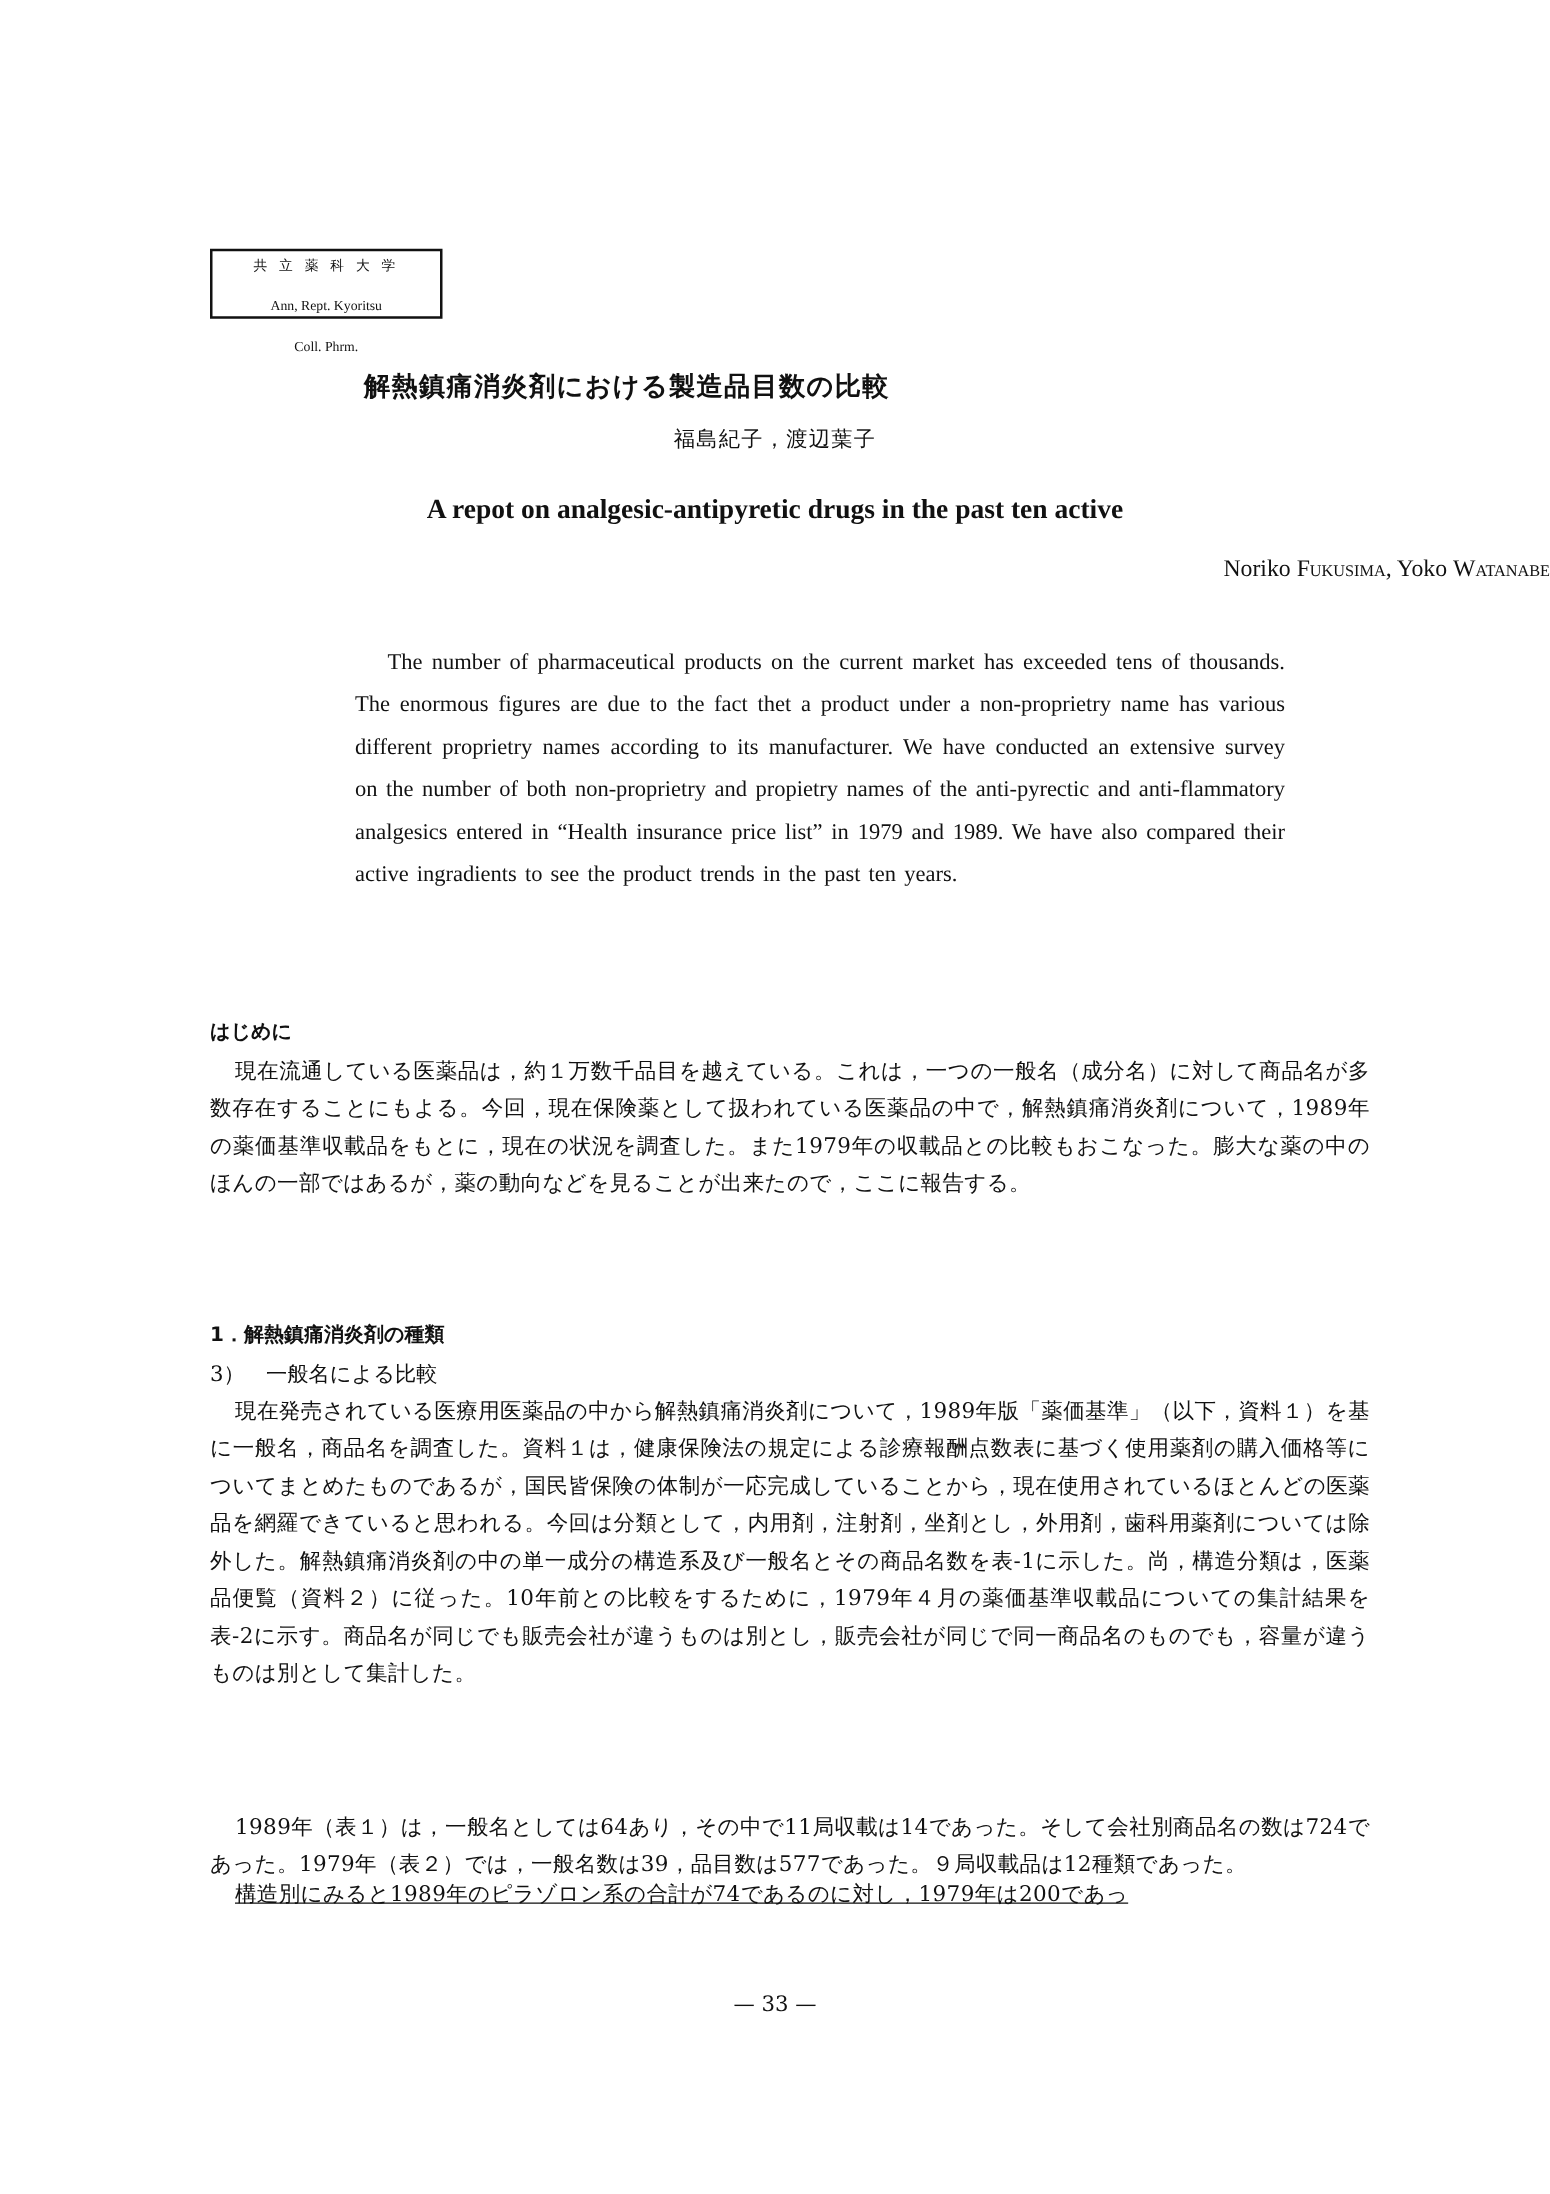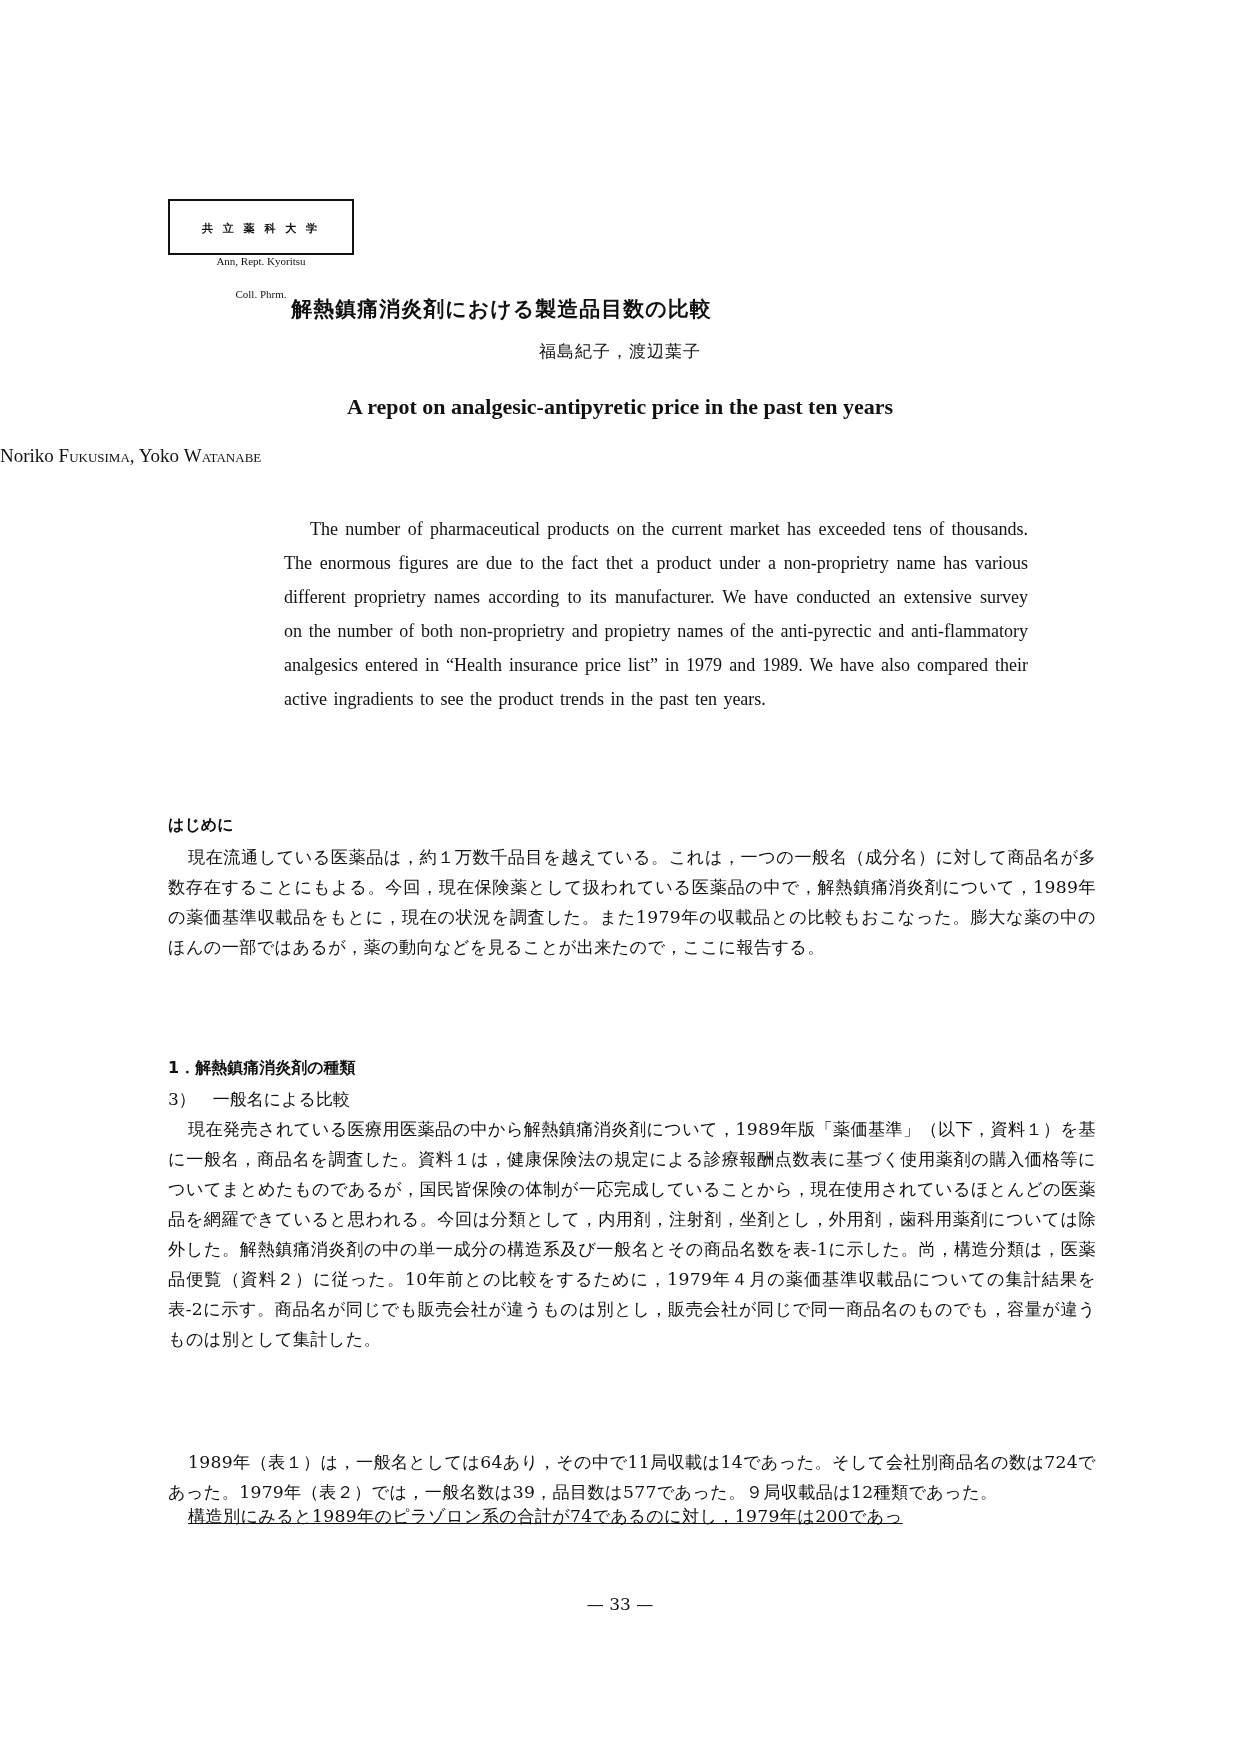--- a/index.html
+++ b/index.html
@@ -5,37 +5,37 @@
   html, body { margin: 0; padding: 0; background: #ffffff; }
   body {
     width: 1240px; height: 1755px; position: relative; overflow: hidden;
     color: #111; font-family: "DejaVu Serif", serif;
   }
   .journal-box {
     position: absolute; left: 168px; top: 199px; width: 186px; height: 56px;
     border: 2px solid #111; text-align: center; box-sizing: border-box;
     padding-top: 5px; line-height: 13px;
   }
-  .journal-box .jp { font-size: 11px; letter-spacing: 3px; font-weight: bold; margin-top: 16px; }
+  .journal-box .jp { font-size: 11px; letter-spacing: 3px; font-weight: normal; }
   .journal-box .en { font-family: "Liberation Serif", serif; font-size: 11px; margin-top: 20px; }
   .title-jp {
     position: absolute; left: 0; width: 1003px; top: 295px; text-align: center;
     font-family: "DejaVu Sans", sans-serif; font-weight: bold; font-size: 21px;
     letter-spacing: 1px;
   }
   .authors-jp {
     position: absolute; left: 0; width: 1240px; top: 340px; text-align: center;
     font-size: 17px; letter-spacing: 1px;
   }
   .title-en {
     position: absolute; left: 0; width: 1240px; top: 394px; text-align: center;
     font-family: "Liberation Serif", serif; font-weight: bold; font-size: 22px;
   }
   .authors-en {
-    position: absolute; left: 0; width: 1240px; top: 445px; text-align: left;
+    position: absolute; left: 0; width: 1240px; top: 445px; text-align: right;
     font-family: "Liberation Serif", serif; font-size: 19px;
   }
   .authors-en .sc { font-variant: small-caps; }
   .abstract {
     position: absolute; left: 284px; width: 744px; top: 512px;
     font-family: "Liberation Serif", serif; font-size: 18px; line-height: 34px;
     text-align: justify; text-indent: 26px; word-spacing: 2px;
   }
   .section-head {
     position: absolute; left: 168px; font-family: "DejaVu Sans", sans-serif;
@@ -58,21 +58,21 @@
 <body>
 
 <div class="journal-box">
   <div class="jp">共 立 薬 科 大 学</div>
   <div class="en">Ann, Rept. Kyoritsu</div>
   <div class="en">Coll. Phrm.</div>
 </div>
 
 <div class="title-jp">解熱鎮痛消炎剤における製造品目数の比較</div>
 <div class="authors-jp">福島紀子，渡辺葉子</div>
-<div class="title-en">A repot on analgesic-antipyretic price in the past ten years</div>
+<div class="title-en">A repot on analgesic-antipyretic drugs in the past ten active</div>
 <div class="authors-en">
   <span>Noriko </span><span class="sc">Fukusima</span><span>, </span><span>Yoko </span><span class="sc">Watanabe</span>
 </div>
 
 <div class="abstract">The number of pharmaceutical products on the current market has exceeded tens of thousands. The enormous figures are due to the fact thet a product under a non-proprietry name has various different proprietry names according to its manufacturer. We have conducted an extensive survey on the number of both non-proprietry and propietry names of the anti-pyrectic and anti-flammatory analgesics entered in “Health insurance price list” in 1979 and 1989. We have also compared their active ingradients to see the product trends in the past ten years.</div>
 
 <div class="section-head" style="top:815px;">はじめに</div>
 <div class="body-para" style="top:842px;">現在流通している医薬品は，約１万数千品目を越えている。これは，一つの一般名（成分名）に対して商品名が多数存在することにもよる。今回，現在保険薬として扱われている医薬品の中で，解熱鎮痛消炎剤について，1989年の薬価基準収載品をもとに，現在の状況を調査した。また1979年の収載品との比較もおこなった。膨大な薬の中のほんの一部ではあるが，薬の動向などを見ることが出来たので，ここに報告する。</div>
 
 <div class="section-head" style="top:1058px;">1．解熱鎮痛消炎剤の種類</div>

